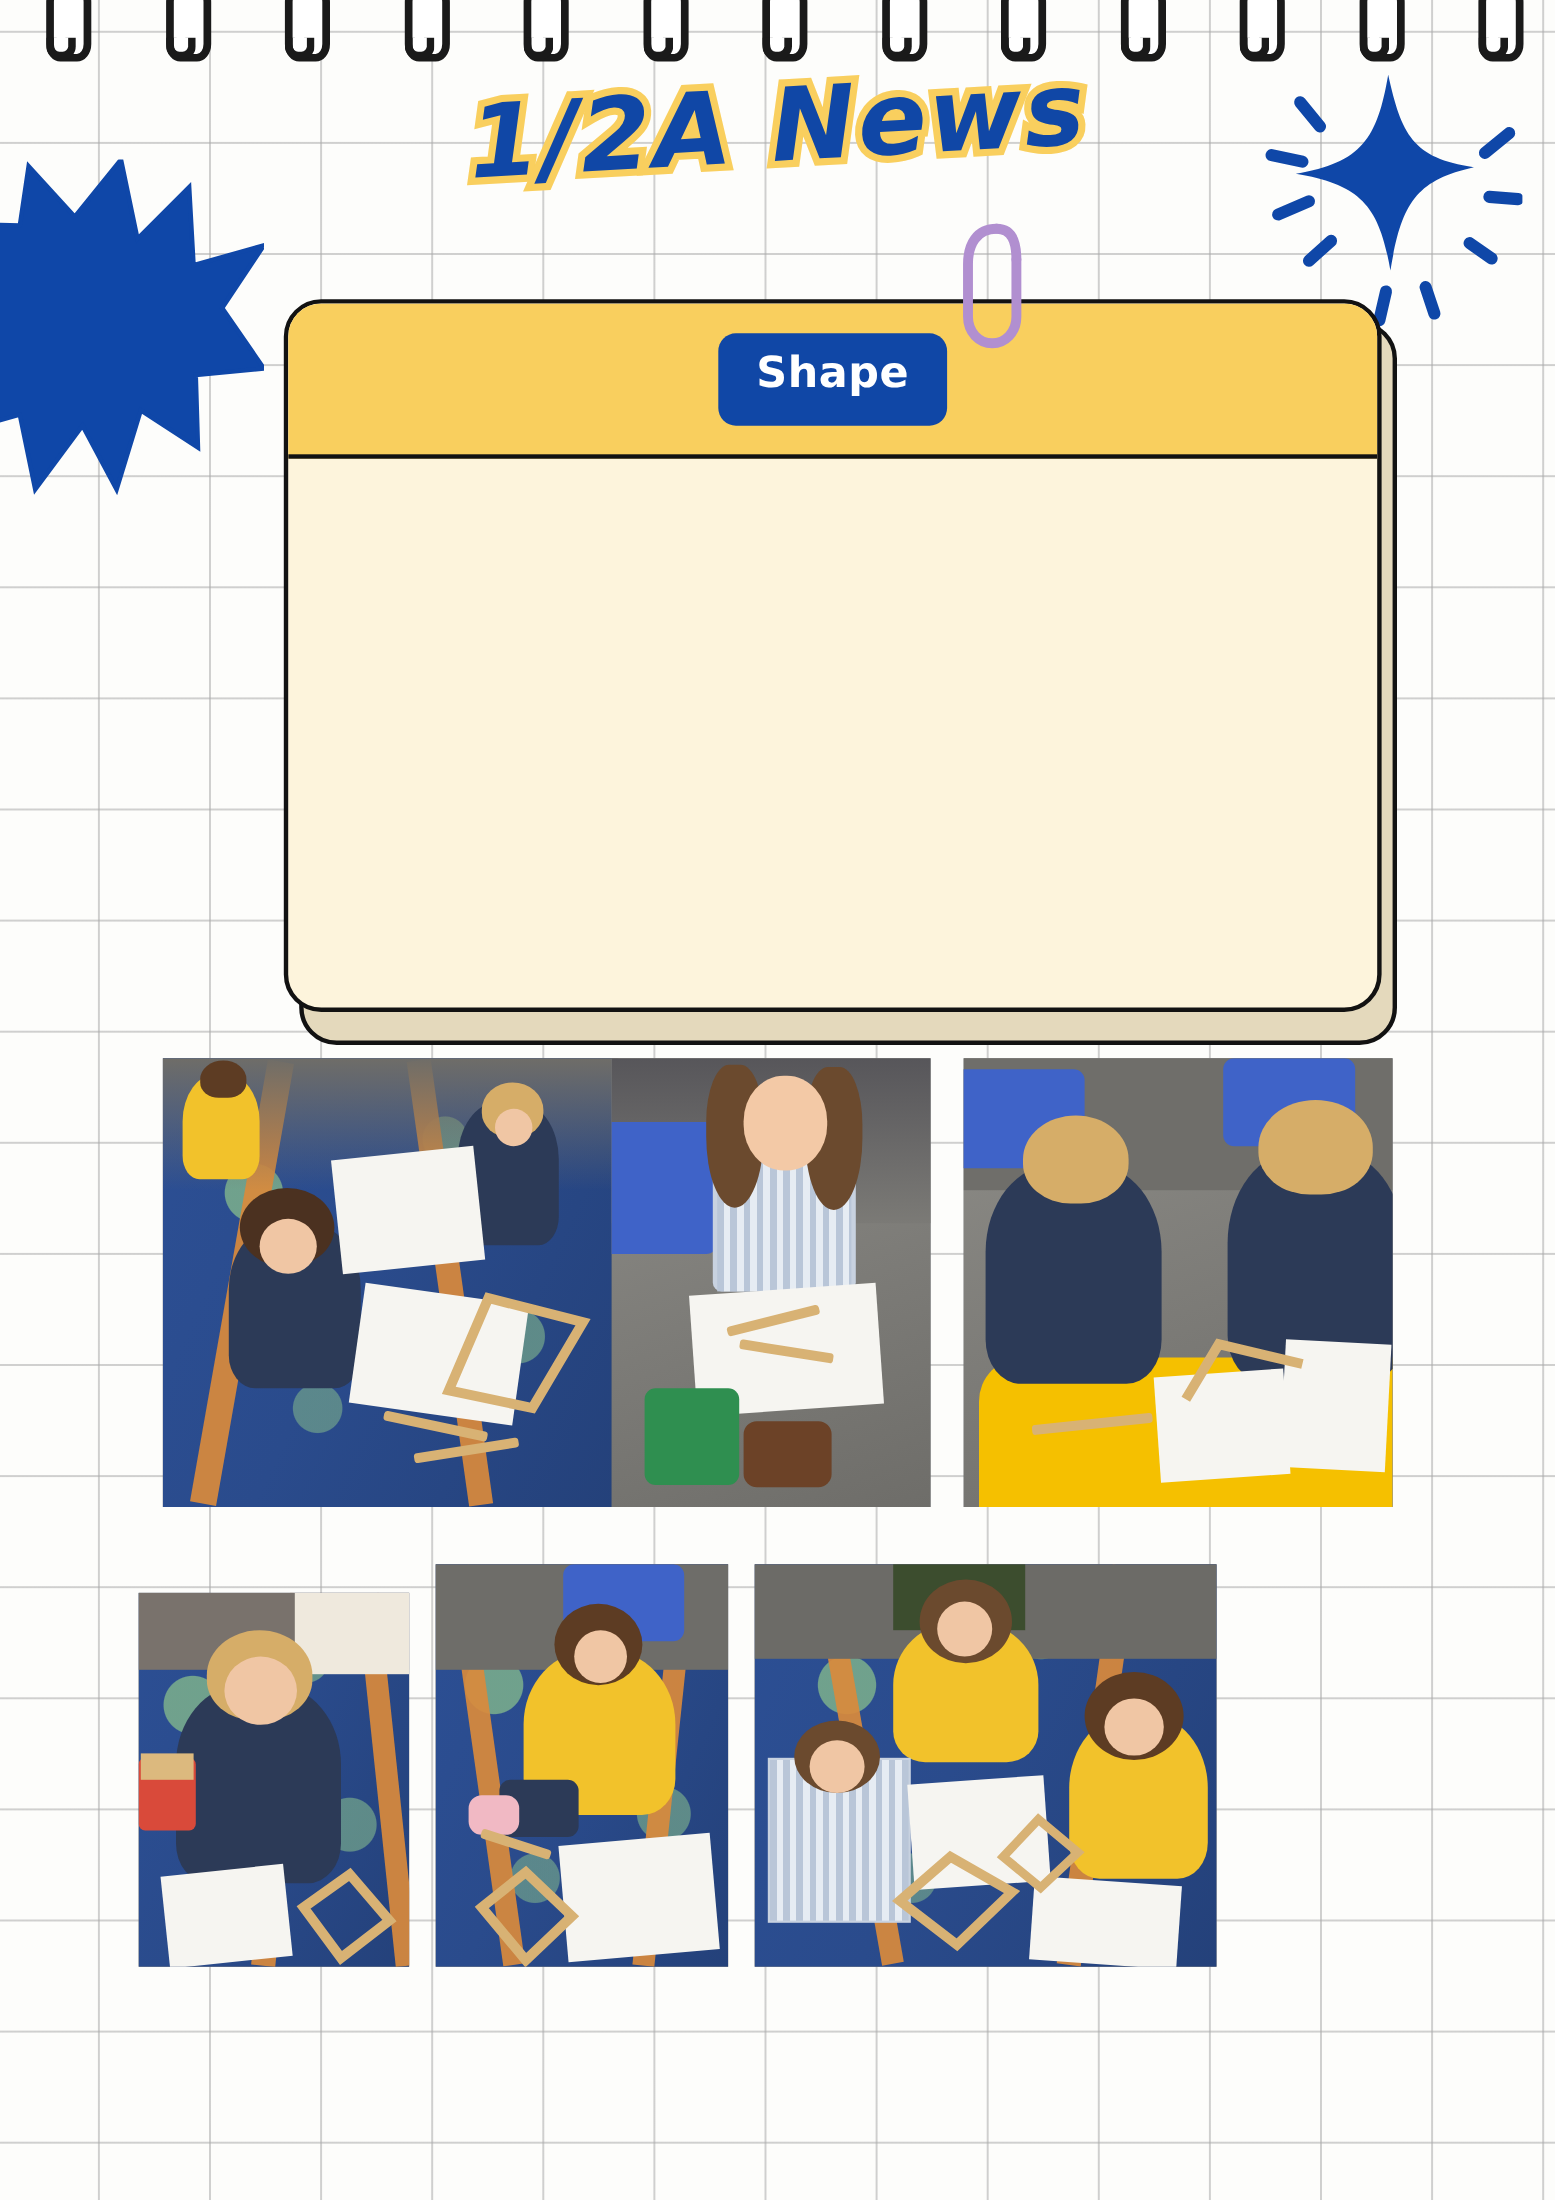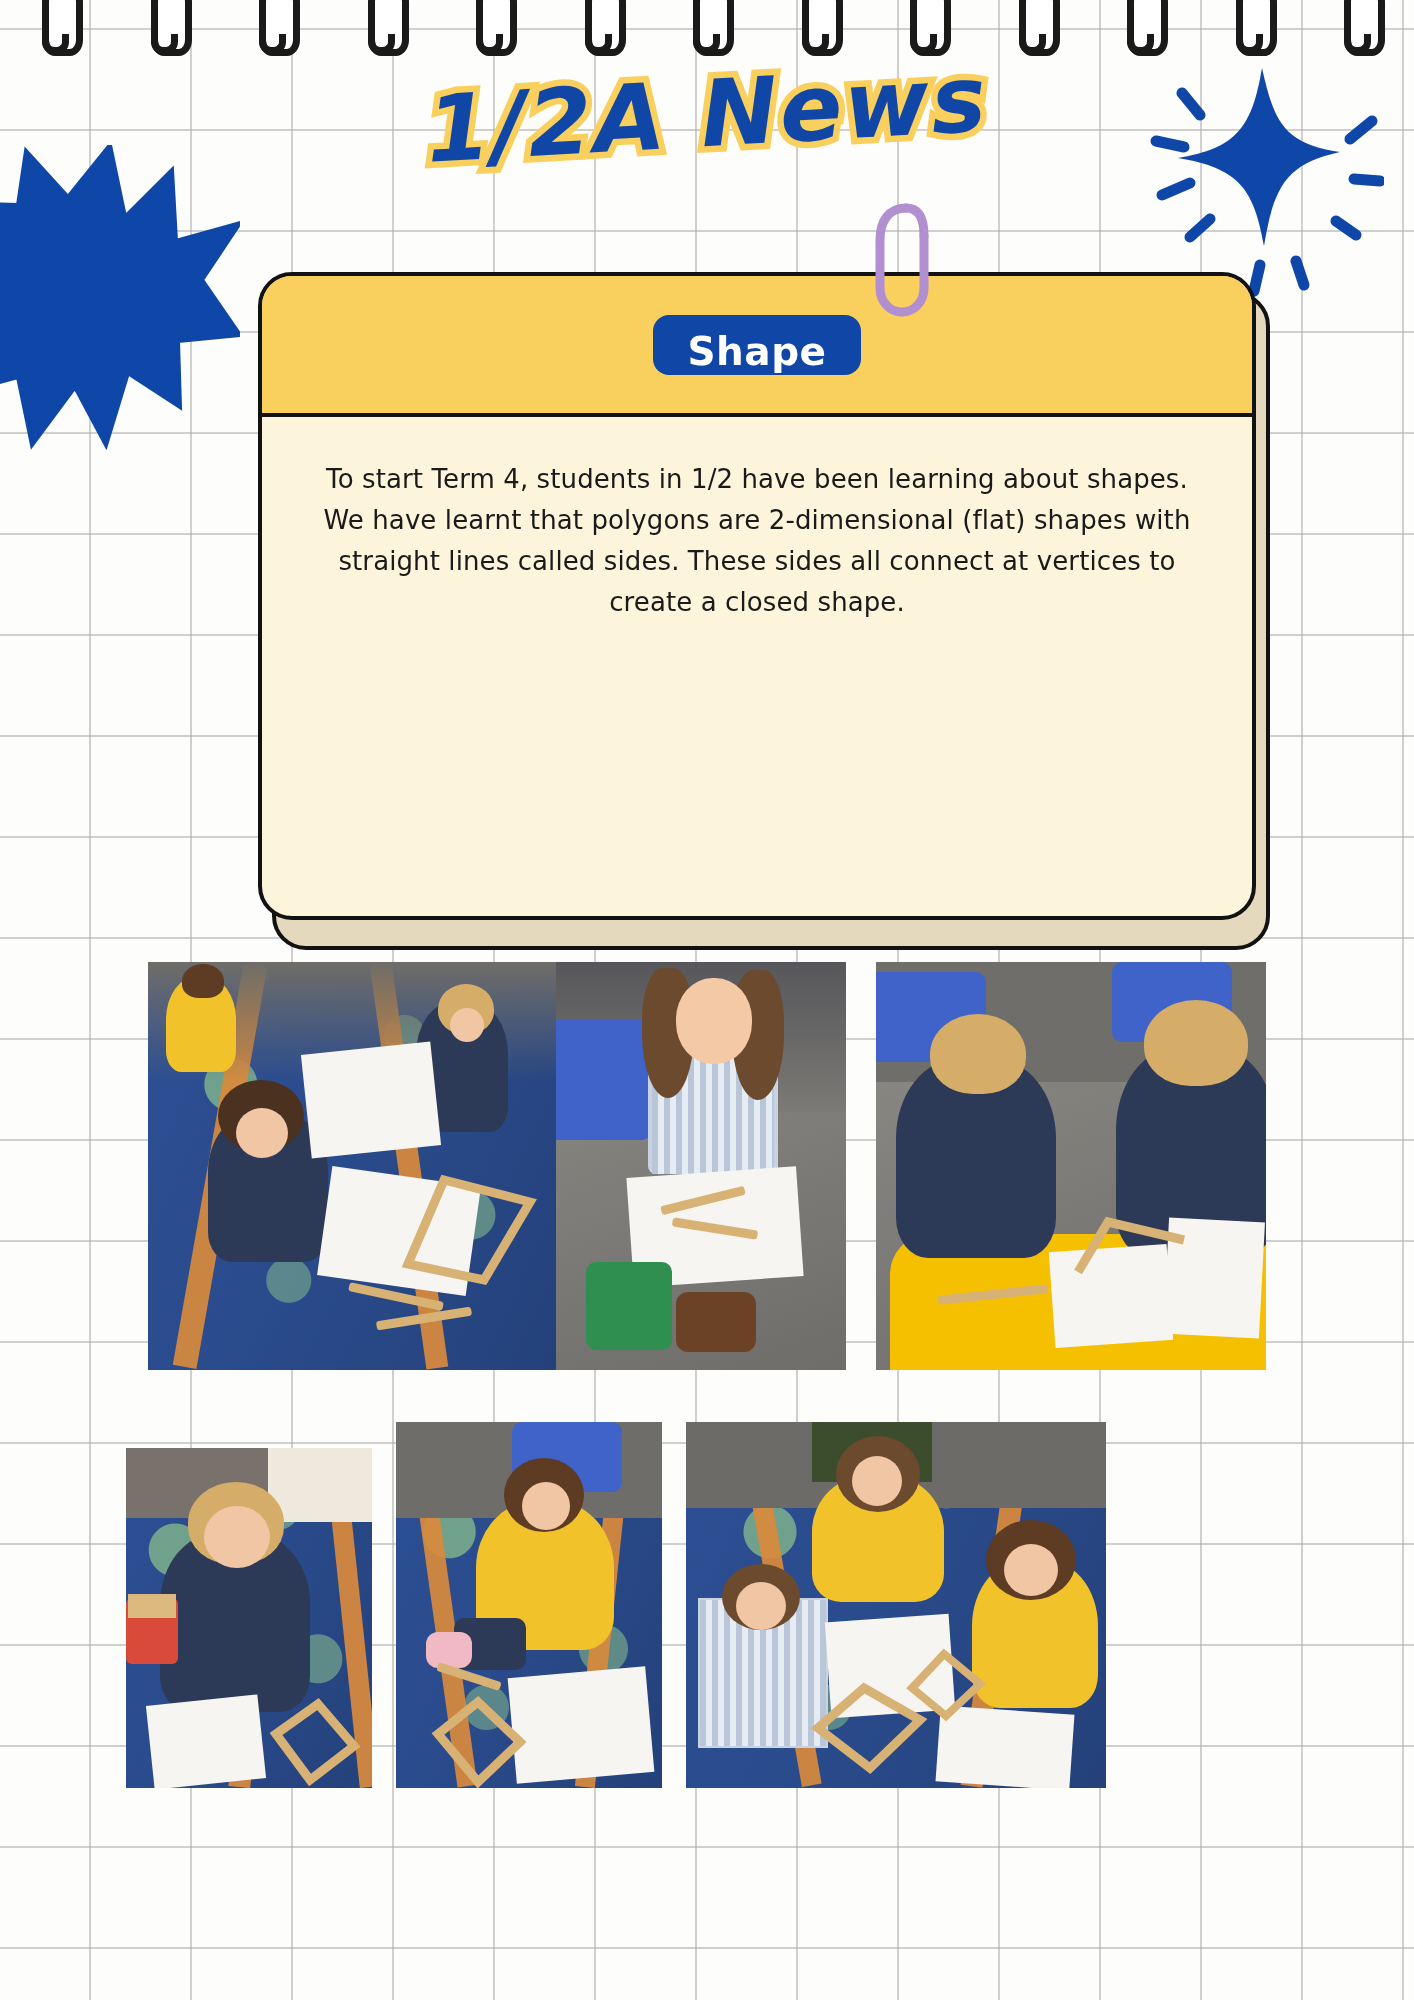--- a/index.html
+++ b/index.html
@@ -154,21 +154,21 @@
     background: #f9cf5e;
     border-bottom: 4px solid #121212;
     display: flex;
     align-items: center;
     justify-content: center;
   }
   .card-chip {
     background: #1047a6;
     color: #ffffff;
     border-radius: 16px;
-    padding: 14px 34px 1px 34px;
+    padding: 14px 34px 25px 34px;
     font-family: "DejaVu Sans", sans-serif;
     font-size: 39px;
     font-weight: bold;
     letter-spacing: 0.5px;
   }
   .card-body {
     padding: 42px 54px 30px 54px;
     text-align: center;
     font-family: "DejaVu Sans", sans-serif;
     font-size: 26px;
@@ -308,21 +308,20 @@
 <div class="title-wrap">
   <div class="title">1/2A News</div>
 </div>
 
 <div class="card-shadow"></div>
 <div class="card">
   <div class="card-header">
     <div class="card-chip">Shape</div>
   </div>
   <div class="card-body">
-    <p>To start Term 4, students in 1/2 have been learning about shapes. We have learnt that polygons are 2-dimensional (flat) shapes with straight lines called sides. These sides all connect at vertices to create a closed shape.</p>
   </div>
 </div>
 
 <div class="photos">
 
   <div class="photo" style="left:148px; top:962px; width:414px; height:408px;">
     <div class="inner carpet"></div>
     <div class="stripe" style="left:60px; top:0; width:24px; height:408px; transform:rotate(10deg);"></div>
     <div class="stripe" style="left:250px; top:0; width:22px; height:408px; transform:rotate(-8deg);"></div>
     <div class="inner" style="background:linear-gradient(180deg, #6f6d68 0%, rgba(111,109,104,0) 120px);"></div>

